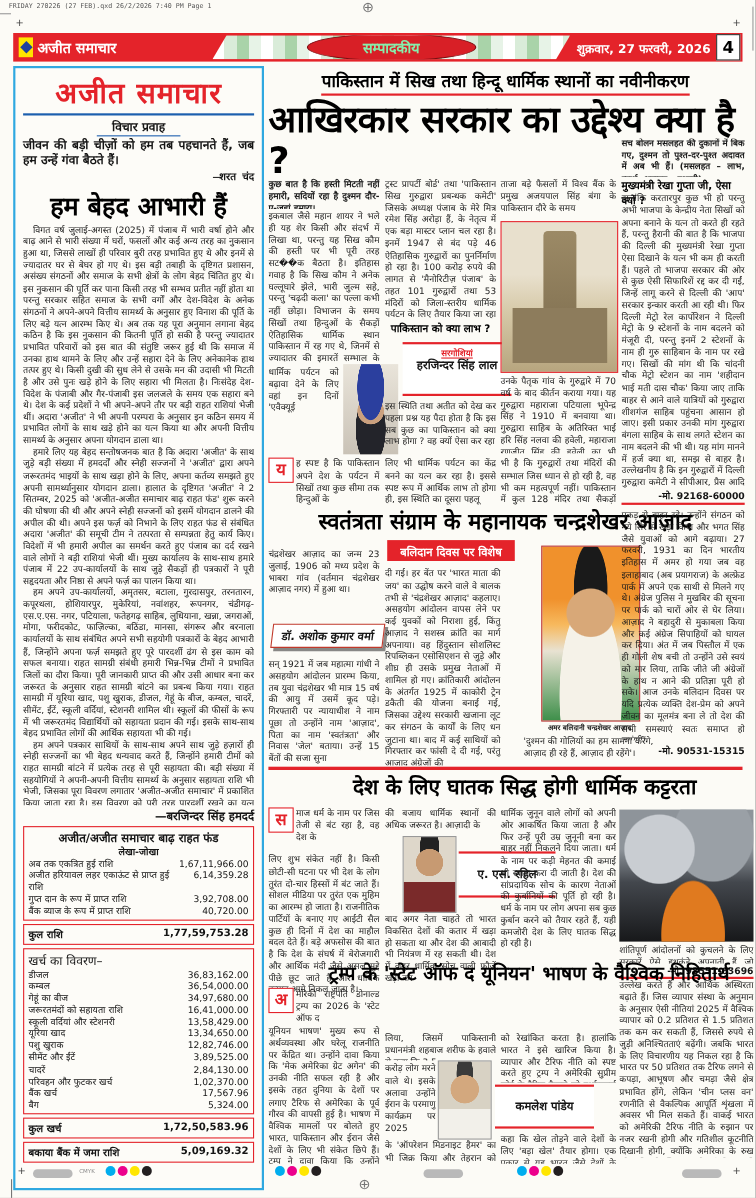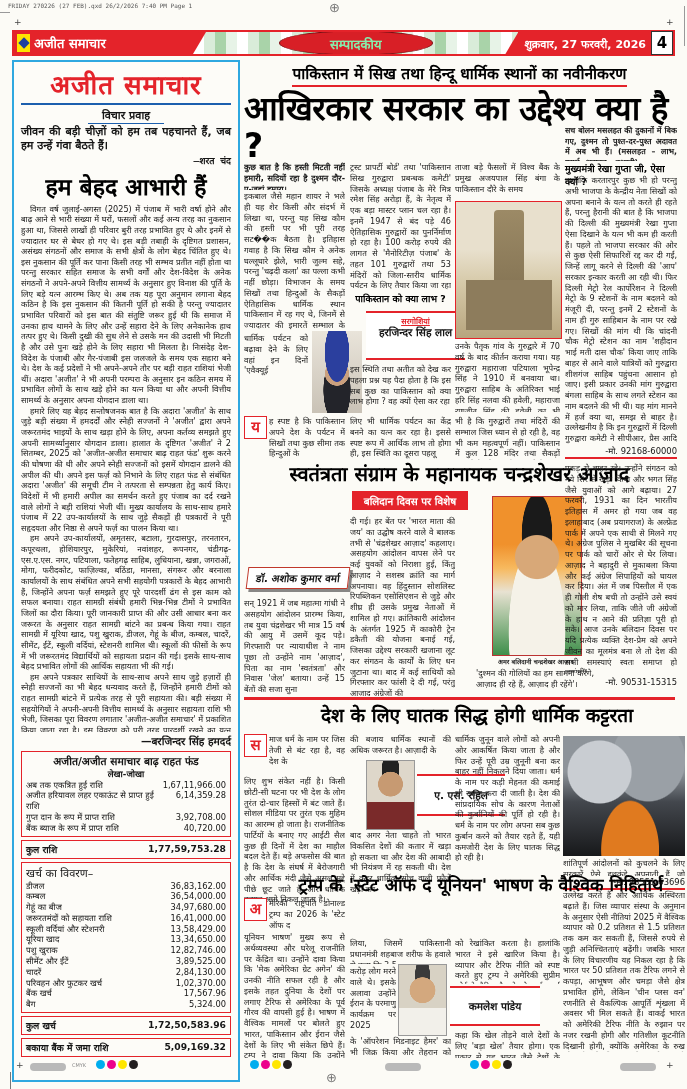--- a/index.html
+++ b/index.html
@@ -51,21 +51,21 @@
   .ftotal{display:flex;justify-content:space-between;font-weight:bold;font-size:9.2px;}
   .fheading{font-weight:normal;font-size:11px;margin-bottom:1px;}
   
   .kicker{position:absolute;left:244px;top:62px;width:431px;text-align:center;font-weight:900;font-size:15.5px;color:#000;}
   .kicker span{border-bottom:2.5px solid #e4232a;padding-bottom:2px;}
   #mainhead{position:absolute;left:244px;top:91px;width:431px;text-align:left;font-weight:900;font-size:33px;
     line-height:1.12;color:#000;letter-spacing:-0.5px;}
   .subhead{position:absolute;font-weight:bold;font-size:9.4px;text-align:center;color:#000;}
   .secthead{position:absolute;text-align:center;font-weight:900;color:#000;}
   .redrule{position:absolute;background:#e4232a;height:2.5px;}
-  .phone{position:absolute;font-weight:normal;font-size:8.4px;text-align:right;}
+  .phone{position:absolute;font-weight:bold;font-size:8.4px;text-align:right;}
   
   .photo{position:absolute;overflow:hidden;}
   .authbox{position:absolute;background:#fff;border-top:2px solid #e4232a;border-bottom:2px solid #e4232a;
     text-align:center;padding:3px 2px;box-sizing:border-box;}
   .authname{font-weight:bold;font-size:10.5px;line-height:1.2;}
   .authlabel{color:#e4232a;font-weight:bold;font-size:7.8px;text-decoration:underline;}
   .skewbox{position:absolute;background:#fff;border:1.6px solid #c0392b;box-shadow:3px 3px 0 rgba(40,40,40,.55);
     transform:skewX(-7deg);text-align:center;font-weight:bold;font-size:10.3px;padding:3px 4px;}
   .dropcap{position:absolute;width:21px;height:21px;border:1.6px solid #e4232a;background:#fff;color:#e4232a;
     font-weight:bold;font-size:15px;line-height:21px;text-align:center;}
@@ -238,20 +238,21 @@
 
 <div class="secthead" style="left:244px;top:460px;width:431px;font-size:20px;">स्वतंत्रता संग्राम के महानायक चन्द्रशेखर आज़ाद</div>
 <div class="badge" style="left:352px;top:491px;width:116px;height:19px;">बलिदान दिवस पर विशेष</div>
 <div class="photo" style="left:492px;top:496px;width:88px;height:158px;border:1px solid #b33;background:
   radial-gradient(circle at 50% 38%, #d8a878 0 20%, transparent 21%),
   radial-gradient(ellipse at 50% 24%, #1a1a1a 0 24%, transparent 25%),
   radial-gradient(ellipse at 50% 86%, #f5f2e8 0 45%, transparent 46%),
   linear-gradient(180deg,#f0912c 0 30%,#f7b95e 45%,#e8e2d2 60%,#3e8f4a 100%);"></div>
 <div class="caption" style="left:488px;top:657px;width:96px;">अमर बलिदानी चन्द्रशेखर आज़ाद</div>
 <div class="t" style="left:476px;top:668px;width:118px;height:30px;">'दुश्मन की गोलियों का हम सामना करेंगे, आज़ाद ही रहे हैं, आज़ाद ही रहेंगे'।</div>
+<div class="t" style="left:244px;top:498px;width:101px;height:66px;">चंद्रशेखर आज़ाद का जन्म 23 जुलाई, 1906 को मध्य प्रदेश के भाबरा गांव (वर्तमान चंद्रशेखर आज़ाद नगर) में हुआ था।</div>
 <div class="skewbox" style="left:247px;top:567px;width:92px;">डॉ. अशोक कुमार वर्मा</div>
 <div class="t" style="left:244px;top:598px;width:101px;height:98px;">सन् 1921 में जब महात्मा गांधी ने असहयोग आंदोलन प्रारम्भ किया, तब युवा चंद्रशेखर भी मात्र 15 वर्ष की आयु में उसमें कूद पड़े। गिरफ्तारी पर न्यायाधीश ने नाम पूछा तो उन्होंने नाम 'आज़ाद', पिता का नाम 'स्वतंत्रता' और निवास 'जेल' बताया। उन्हें 15 बेंतों की सजा सुना</div>
 <div class="t" style="left:350px;top:516px;width:105px;height:180px;">दी गई। हर बेंत पर 'भारत माता की जय' का उद्घोष करने वाले वे बालक तभी से 'चंद्रशेखर आज़ाद' कहलाए। असहयोग आंदोलन वापस लेने पर कई युवकों को निराशा हुई, किंतु आज़ाद ने सशस्त्र क्रांति का मार्ग अपनाया। वह हिंदुस्तान सोशलिस्ट रिपब्लिकन एसोसिएशन से जुड़े और शीघ्र ही उसके प्रमुख नेताओं में शामिल हो गए। क्रांतिकारी आंदोलन के अंतर्गत 1925 में काकोरी ट्रेन डकैती की योजना बनाई गई, जिसका उद्देश्य सरकारी खजाना लूट कर संगठन के कार्यों के लिए धन जुटाना था। बाद में कई साथियों को गिरफ्तार कर फांसी दे दी गई, परंतु आज़ाद अंग्रेजों की</div>
 <div class="t" style="left:565px;top:463px;width:112px;height:210px;">पकड़ से बाहर रहे। उन्होंने संगठन को नये सिरे से खड़ा किया और भगत सिंह जैसे युवाओं को आगे बढ़ाया। 27 फरवरी, 1931 का दिन भारतीय इतिहास में अमर हो गया जब वह इलाहाबाद (अब प्रयागराज) के अल्फ्रेड पार्क में अपने एक साथी से मिलने गए थे। अंग्रेज पुलिस ने मुखबिर की सूचना पर पार्क को चारों ओर से घेर लिया। आज़ाद ने बहादुरी से मुकाबला किया और कई अंग्रेज सिपाहियों को घायल कर दिया। अंत में जब पिस्तौल में एक ही गोली शेष बची तो उन्होंने उसे स्वयं को मार लिया, ताकि जीते जी अंग्रेजों के हाथ न आने की प्रतिज्ञा पूरी हो सके। आज उनके बलिदान दिवस पर यदि प्रत्येक व्यक्ति देश-प्रेम को अपने जीवन का मूलमंत्र बना ले तो देश की सभी समस्याएं स्वतः समाप्त हो जाएंगी।</div>
 <div class="phone" style="left:565px;top:676px;width:112px;">-मो. 90531-15315</div>
 <div class="redrule" style="left:244px;top:697px;width:431px;"></div>
 
 <div class="secthead" style="left:278px;top:702px;width:398px;font-size:19px;">देश के लिए घातक सिद्ध होगी धार्मिक कट्टरता</div>
 <div class="dropcap" style="left:244px;top:734px;">स</div>
 <div class="t" style="left:269px;top:734px;width:76px;height:40px;">माज धर्म के नाम पर जिस तेजी से बंट रहा है, वह देश के</div>

